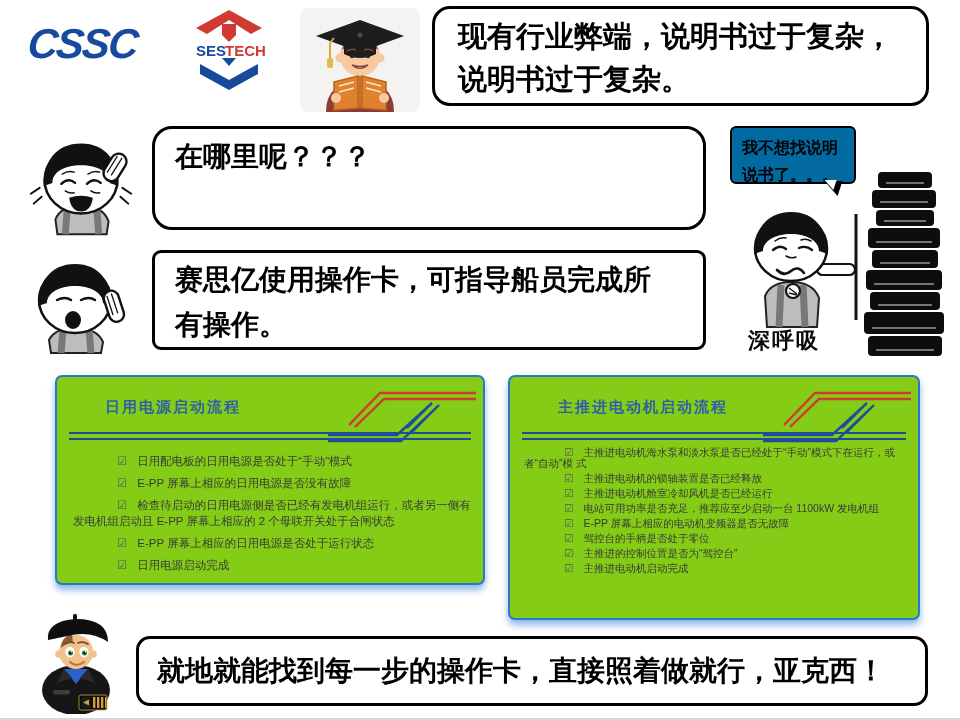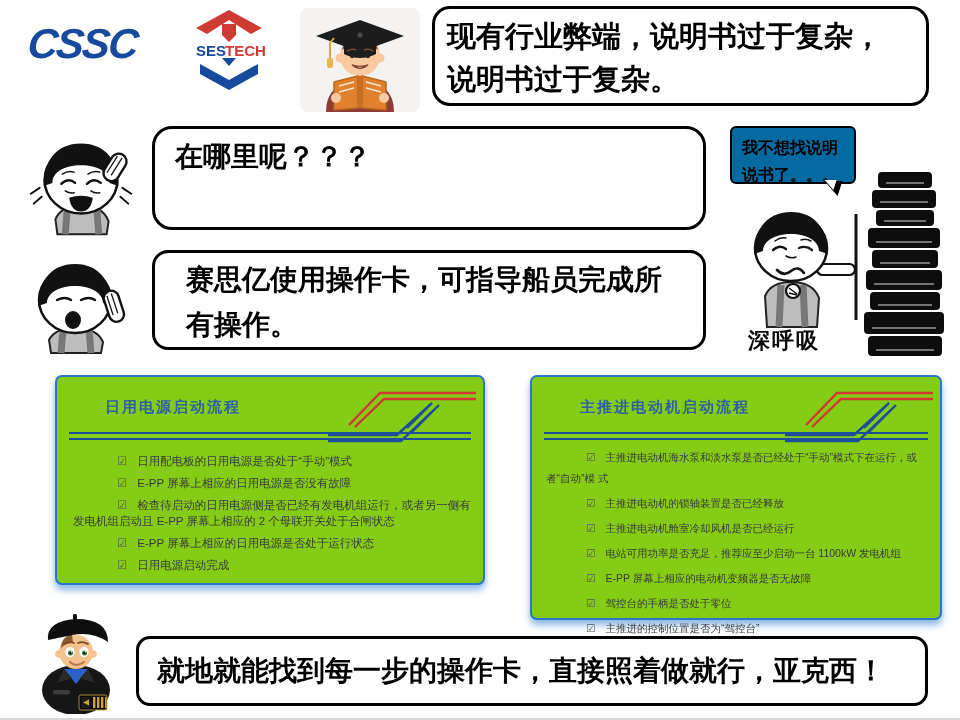--- a/index.html
+++ b/index.html
@@ -11,25 +11,25 @@
   }
   .abs { position:absolute; }
   
   #cssc-logo { left:28px; top:20px; font-size:42px; font-weight:bold; font-style:italic;
     color:#17499c; letter-spacing:-2px; transform:skewX(-6deg); }
   #sestech-logo { left:174px; top:8px; width:110px; height:82px; }
   #grad-tile { left:300px; top:8px; width:120px; height:104px; }
   
   .bubble { background:#fff; border:3px solid #000; font-weight:bold; color:#000; }
   #bubble-top { left:432px; top:6px; width:497px; height:100px; border-radius:18px;
-    padding:6px 12px; font-size:29px; line-height:43px; }
+    padding:6px 23px; font-size:29px; line-height:43px; }
   #bubble-q { left:152px; top:126px; width:554px; height:104px; border-radius:20px;
     padding:5px 20px; font-size:28px; line-height:45px; }
-  #bubble-a { left:152px; top:250px; width:554px; height:100px; border-radius:16px;
-    padding:4px 31px; font-size:28px; line-height:45px; }
+  #bubble-a { left:152px; top:250px; width:554px; height:100px; border-radius:9px;
+    padding:4px 20px; font-size:28px; line-height:45px; }
   #bubble-footer { left:136px; top:636px; width:792px; height:70px; border-radius:14px;
     padding:0 18px; font-size:28px; line-height:63px; white-space:nowrap; }
   #bubble-small { left:730px; top:126px; width:126px; height:58px; border:2.5px solid #000;
     border-radius:6px; background:#0369a1; padding:6px 10px; font-size:16px; line-height:27px;
     font-weight:bold; color:#000; }
   .tail-out { position:absolute; right:14px; bottom:-14px; width:0; height:0;
     border-left:18px solid transparent; border-top:15px solid #000; transform:skewX(-18deg); }
   .tail-in { position:absolute; right:19px; bottom:-8px; width:0; height:0;
     border-left:12px solid transparent; border-top:10px solid #fff; transform:skewX(-18deg); }
   
@@ -37,33 +37,33 @@
   #meme-talking { left:15px; top:250px; width:126px; height:104px; }
   #meme-despair { left:735px; top:198px; width:134px; height:130px; }
   #despair-caption { left:748px; top:326px; width:112px; 
     font-size:22px; font-weight:bold; color:#0a0a0a; letter-spacing:2px; }
   #book-stack { left:858px; top:170px; width:92px; height:188px; }
   #captain { left:28px; top:612px; width:96px; height:102px; }
   
   .op-card { background:#84cc16; border:2px solid #2a77cc; border-radius:7px;
     box-shadow:0 5px 7px rgba(43,124,211,.55); }
   #card-left { left:55px; top:375px; width:430px; height:210px; }
-  #card-right { left:508px; top:375px; width:412px; height:245px;margin-left:22px; }
+  #card-right { left:508px; top:375px; width:412px; height:245px; }
   .card-title { position:absolute; left:48px; top:21px; color:#2e5fa8; font-weight:bold;
     font-size:15px; letter-spacing:2px; }
   .card-underline { position:absolute; left:12px; top:55px; height:8px;
     border-top:2.4px solid #1d4d9b; border-bottom:2.4px solid #1d4d9b; }
   #card-left .card-underline { width:402px; }
   #card-right .card-underline { width:384px; }
   .card-decor { position:absolute; top:11px; right:6px; width:150px; height:58px; }
   .card-items { position:absolute; color:#3a3a3a; }
   #card-left .card-items { left:16px; top:76px; width:400px; font-size:11.5px; }
   #card-left .card-item { line-height:16px; margin-bottom:6px; text-indent:44px; }
   #card-right .card-items { left:14px; top:70px; width:386px; font-size:10.5px; }
-  #card-right .card-item { line-height:21px; margin-bottom:4px; text-indent:40px; }
+  #card-right .card-item { line-height:11px; margin-bottom:4px; text-indent:40px; }
   .chk { color:#555; margin-right:10px; }
 </style>
 </head>
 <body>
 
 <div id="slide">
 
   <div class="abs" id="cssc-logo">CSSC</div>
 
   <div class="abs" id="sestech-logo">

